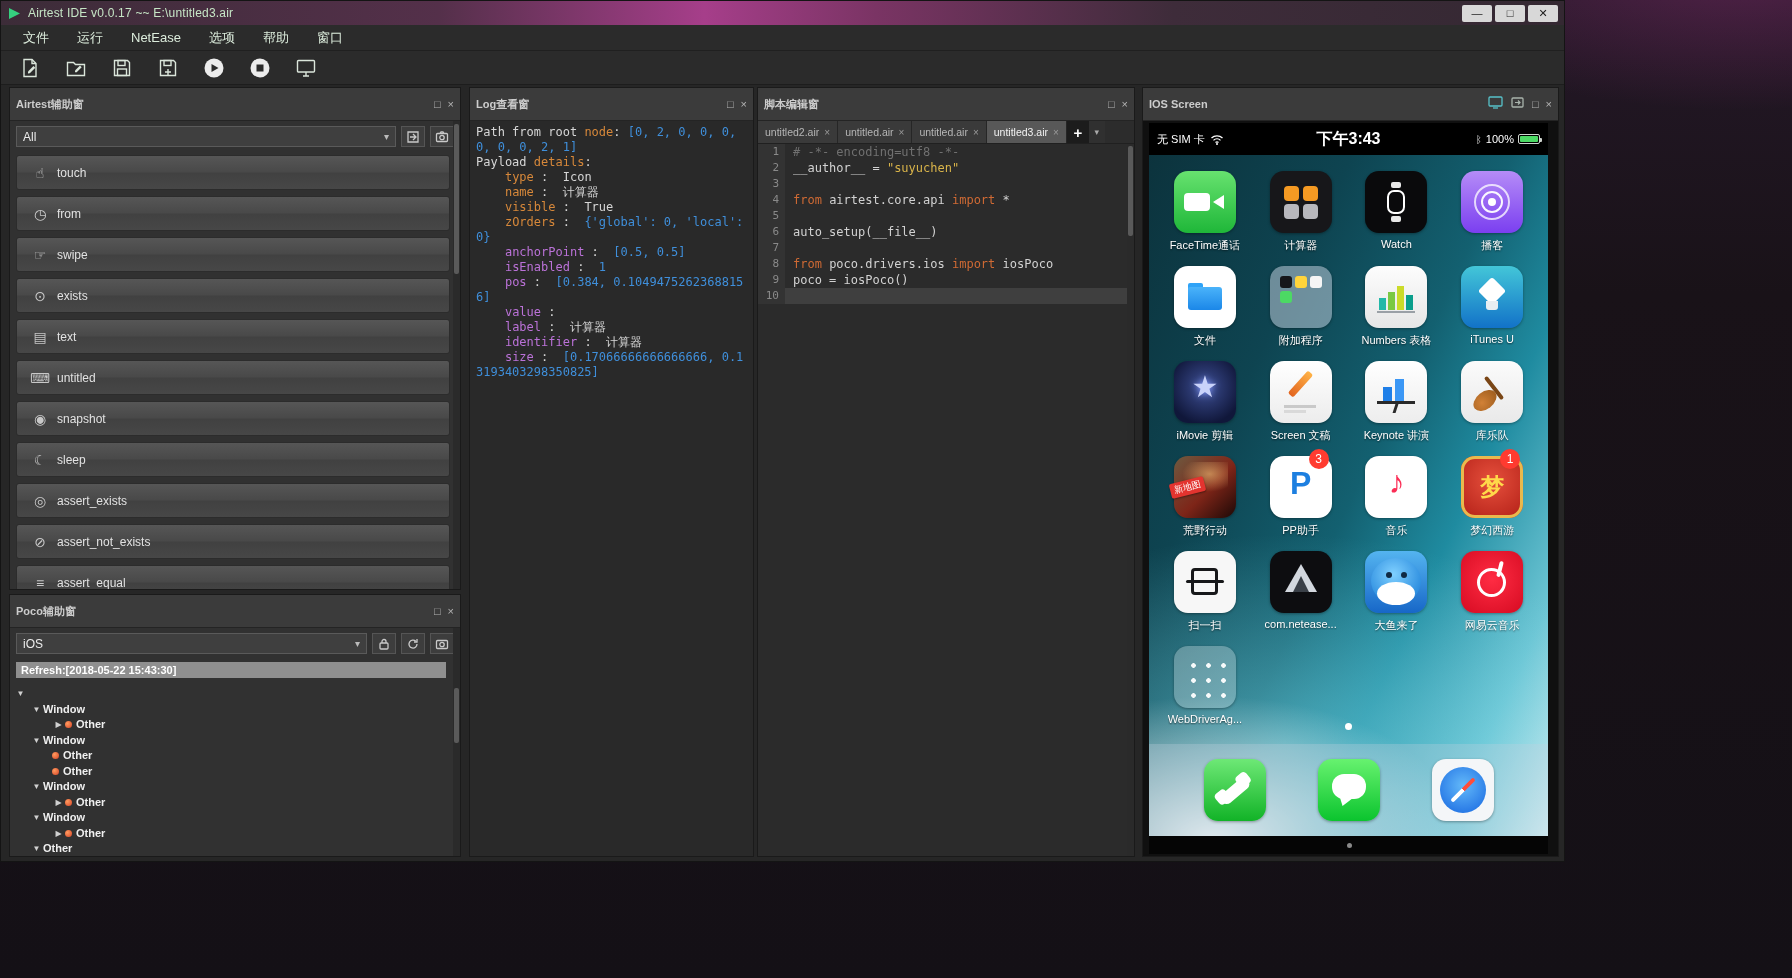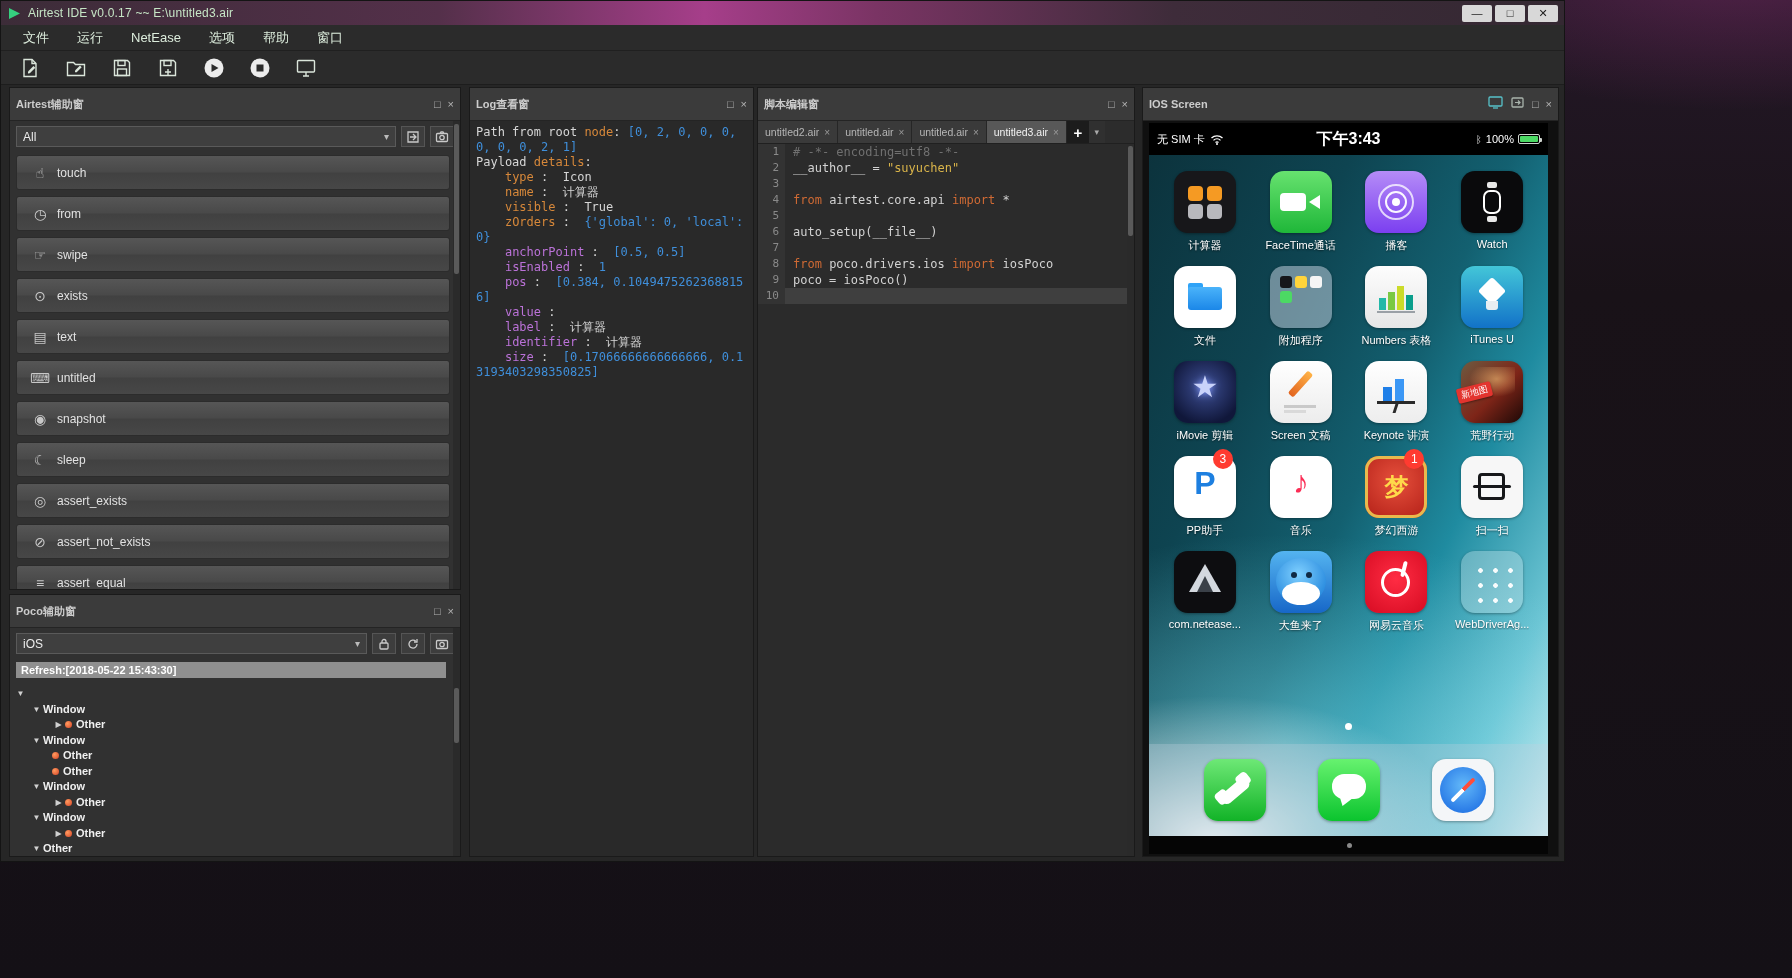--- a/index.html
+++ b/index.html
@@ -597,58 +597,58 @@
               <span class="bt-ic">ᛒ</span>
               <span>100%</span>
               <span class="battery">
                   <span class="fillv"></span>
                 </span>
             </span>
           </div>
           <div class="screen">
             <div class="appgrid" id="appgrid">
                 <div class="app">
+                  <div class="app-icon ic-facetime">
+                    <div class="icon-inner">
+                      <span class="gl fc-body"></span>
+                      <span class="gl fc-tri"></span>
+                    </div>
+                  </div>
+                  <div class="app-label">FaceTime通话</div>
+                </div>
+                <div class="app">
                   <div class="app-icon ic-calculator">
                     <div class="icon-inner">
                       <span class="gl ck ck1"></span>
                       <span class="gl ck ck2"></span>
                       <span class="gl ck ck3"></span>
                       <span class="gl ck ck4"></span>
                     </div>
                   </div>
                   <div class="app-label">计算器</div>
                 </div>
                 <div class="app">
-                  <div class="app-icon ic-facetime">
-                    <div class="icon-inner">
-                      <span class="gl fc-body"></span>
-                      <span class="gl fc-tri"></span>
-                    </div>
-                  </div>
-                  <div class="app-label">FaceTime通话</div>
+                  <div class="app-icon ic-watch">
+                    <div class="icon-inner">
+                      <span class="gl wt-ts"></span>
+                      <span class="gl wt-body"></span>
+                      <span class="gl wt-bs"></span>
+                    </div>
+                  </div>
+                  <div class="app-label">Watch</div>
                 </div>
                 <div class="app">
                   <div class="app-icon ic-podcasts">
                     <div class="icon-inner">
                       <span class="gl pd-r2"></span>
                       <span class="gl pd-r1"></span>
                       <span class="gl pd-dot"></span>
                     </div>
                   </div>
                   <div class="app-label">播客</div>
-                </div>
-                <div class="app">
-                  <div class="app-icon ic-watch">
-                    <div class="icon-inner">
-                      <span class="gl wt-ts"></span>
-                      <span class="gl wt-body"></span>
-                      <span class="gl wt-bs"></span>
-                    </div>
-                  </div>
-                  <div class="app-label">Watch</div>
                 </div>
                 <div class="app">
                   <div class="app-icon ic-files">
                     <div class="icon-inner">
                       <span class="gl fl-tab"></span>
                       <span class="gl fl-body"></span>
                     </div>
                   </div>
                   <div class="app-label">文件</div>
                 </div>
@@ -707,20 +707,29 @@
                     <div class="icon-inner">
                       <span class="gl kn-b1"></span>
                       <span class="gl kn-b2"></span>
                       <span class="gl kn-base"></span>
                       <span class="gl kn-stand"></span>
                     </div>
                   </div>
                   <div class="app-label">Keynote 讲演</div>
                 </div>
                 <div class="app">
+                  <div class="app-icon ic-garageband">
+                    <div class="icon-inner">
+                      <span class="gl gb-neck"></span>
+                      <span class="gl gb-body"></span>
+                    </div>
+                  </div>
+                  <div class="app-label">库乐队</div>
+                </div>
+                <div class="app">
                   <div class="app-icon ic-knives">
                     <div class="icon-inner">
                       <span class="gl kv-flash"></span>
                     </div>
                     <span class="ribbon">新地图</span>
                   </div>
                   <div class="app-label">荒野行动</div>
                 </div>
                 <div class="app">
                   <div class="app-icon ic-pp">

